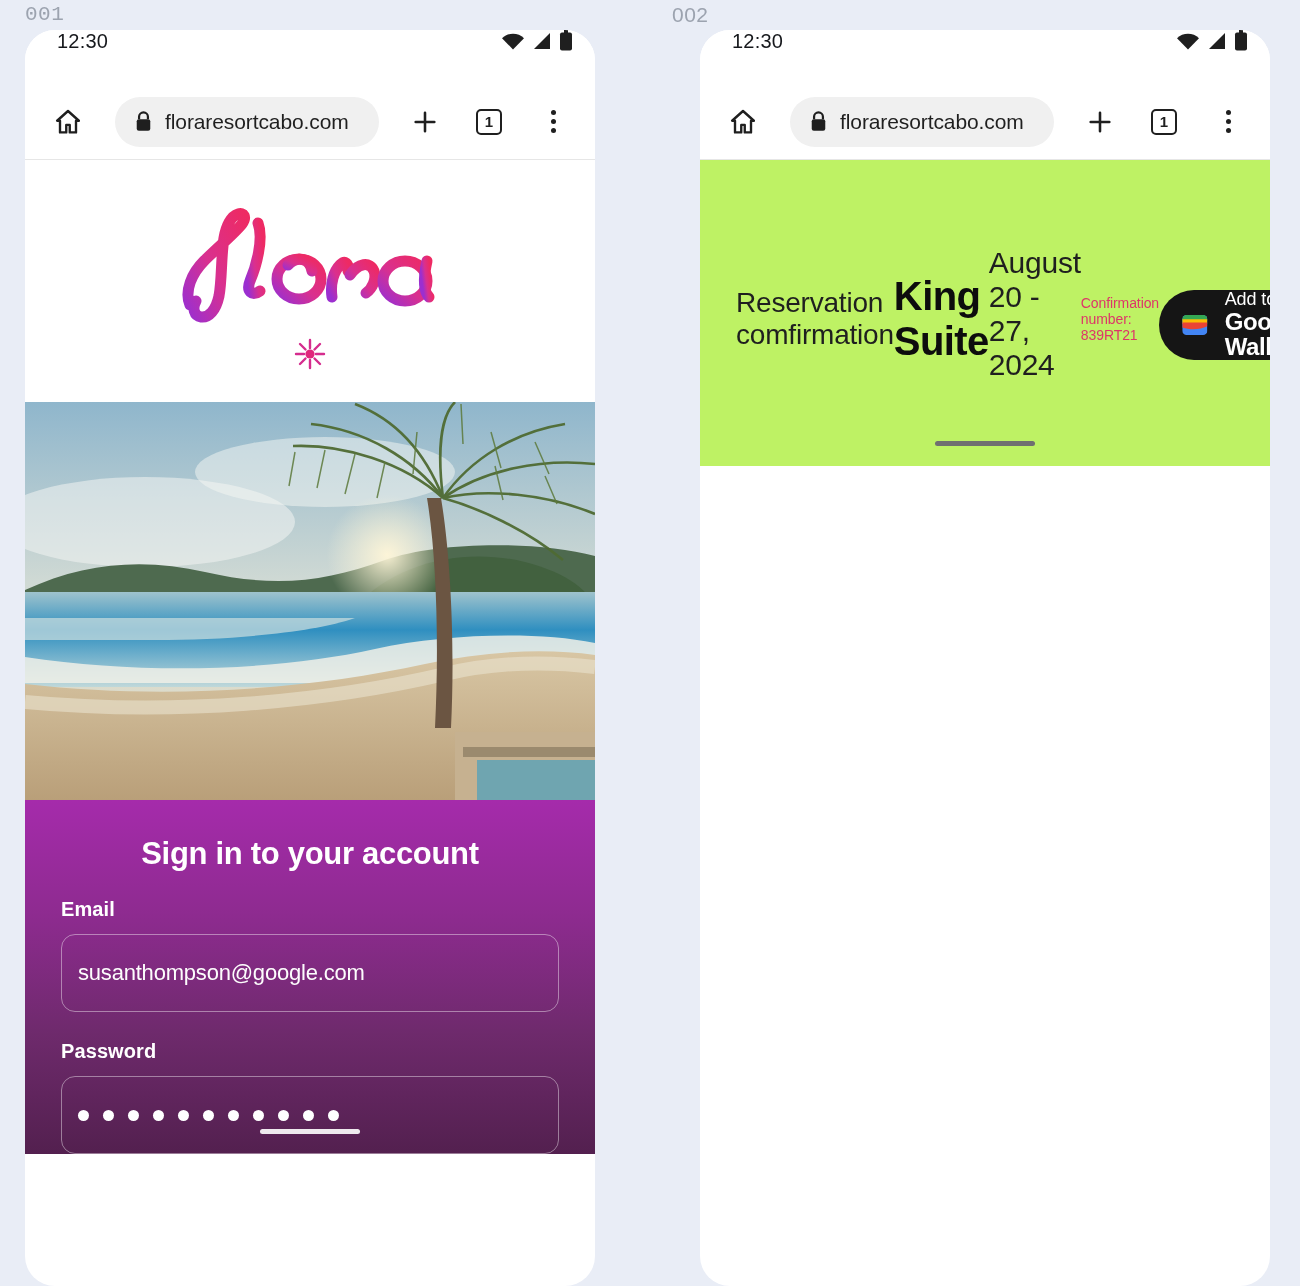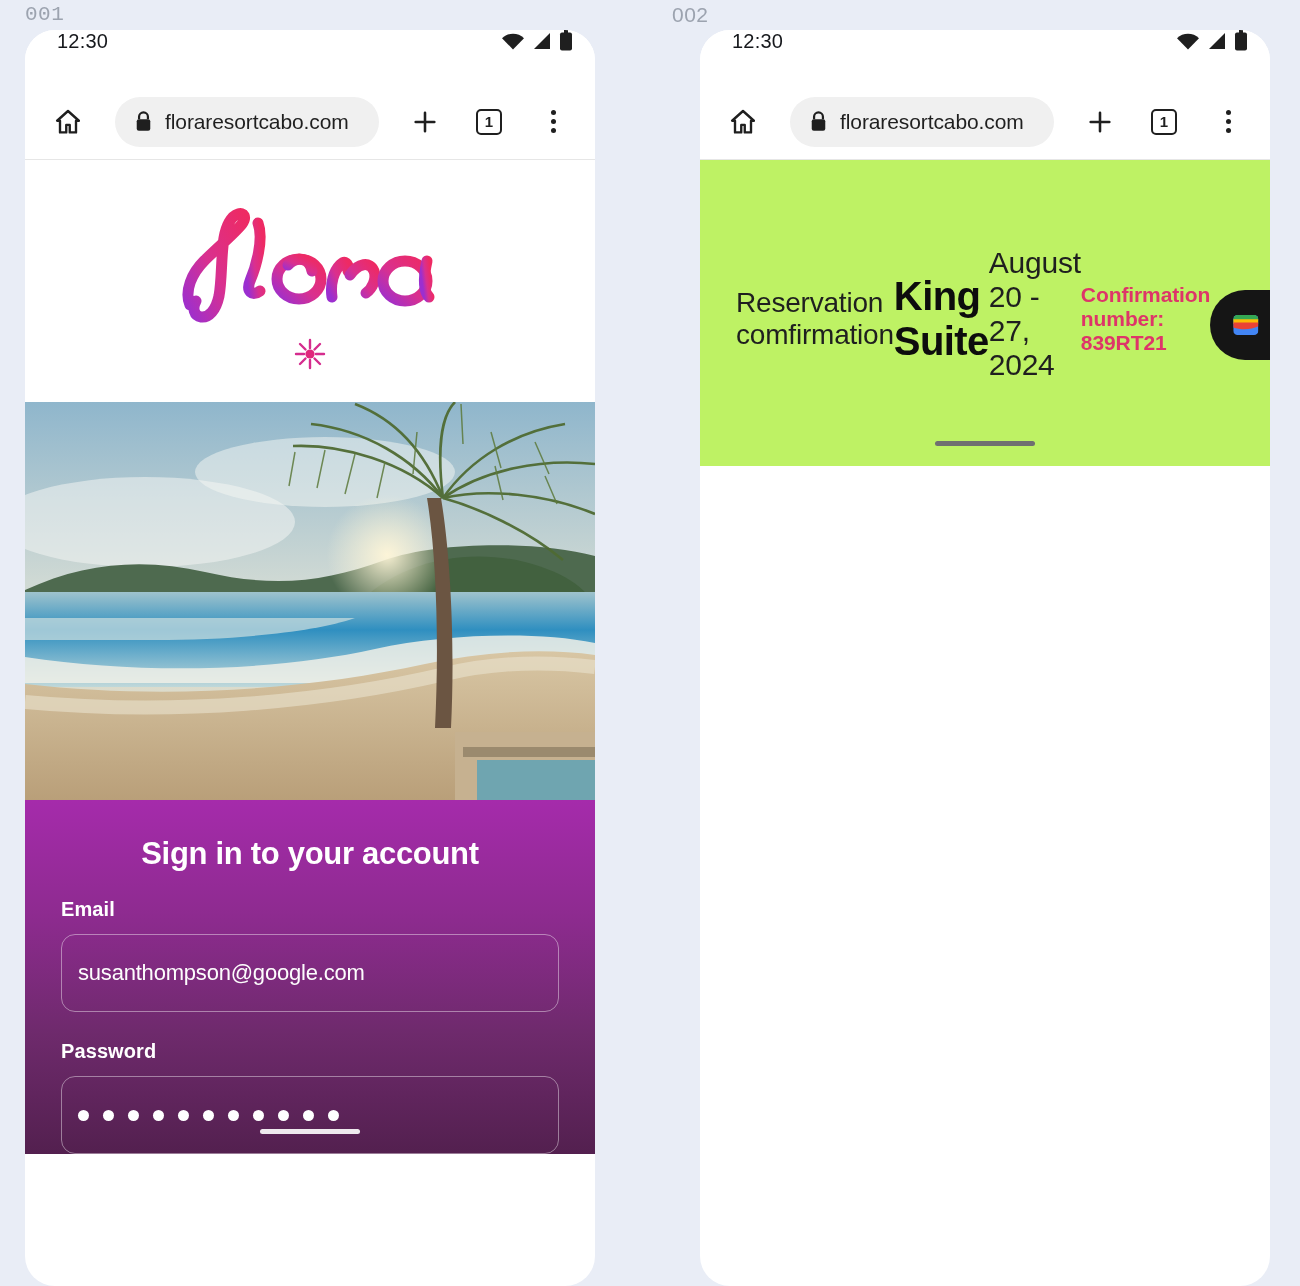--- a/index.html
+++ b/index.html
@@ -100,21 +100,21 @@
   }
   .logo-small { margin-bottom: 4px; }
   .spark-small { margin-bottom: 26px; }
   .room-photo {
     width: 385px; height: 254px; border-radius: 16px; overflow: hidden;
     position: relative; margin-bottom: 28px;
   }
   .conf-subtitle { font-size: 28px; color: #1f1f1f; letter-spacing: -.2px; margin-bottom: 13px; }
   .conf-room { font-size: 40px; font-weight: bold; color: #0d0d0d; letter-spacing: -.6px; margin-bottom: 12px; }
   .conf-dates { font-size: 30px; color: #1f1f1f; letter-spacing: -.2px; margin-bottom: 22px; }
-  .conf-number { font-size: 21px; font-weight: bold; color: #de3569; letter-spacing: -.1px; margin-bottom: 12px; }
+  .conf-number { font-size: 14px; font-weight: normal; color: #de3569; letter-spacing: -.1px; margin-bottom: 12px; }
   .conf-note {
     font-size: 19.5px; color: #26282c; line-height: 1.48; text-align: center;
     max-width: 500px; margin-bottom: 26px; letter-spacing: -.1px;
   }
   .wallet-btn {
     background: #151515; border-radius: 40px; height: 70px;
     display: flex; align-items: center; gap: 16px; padding: 0 30px 0 22px;
     cursor: pointer;
   }
   .wallet-text { display: flex; flex-direction: column; line-height: 1.05; }

